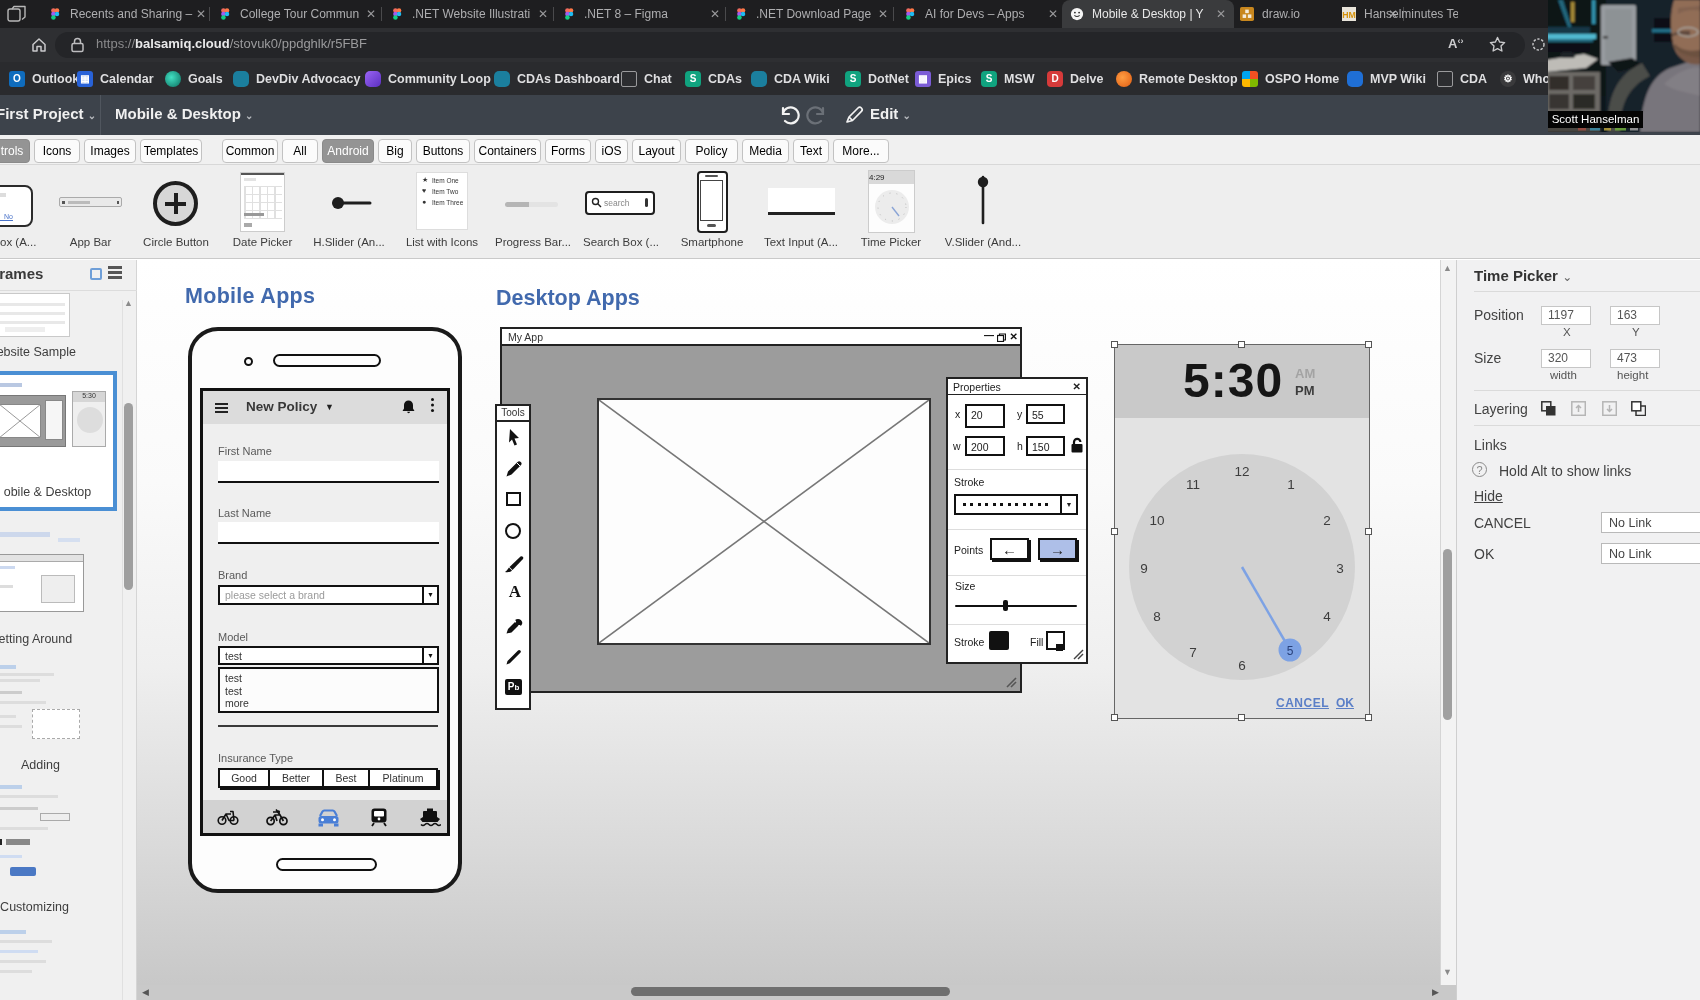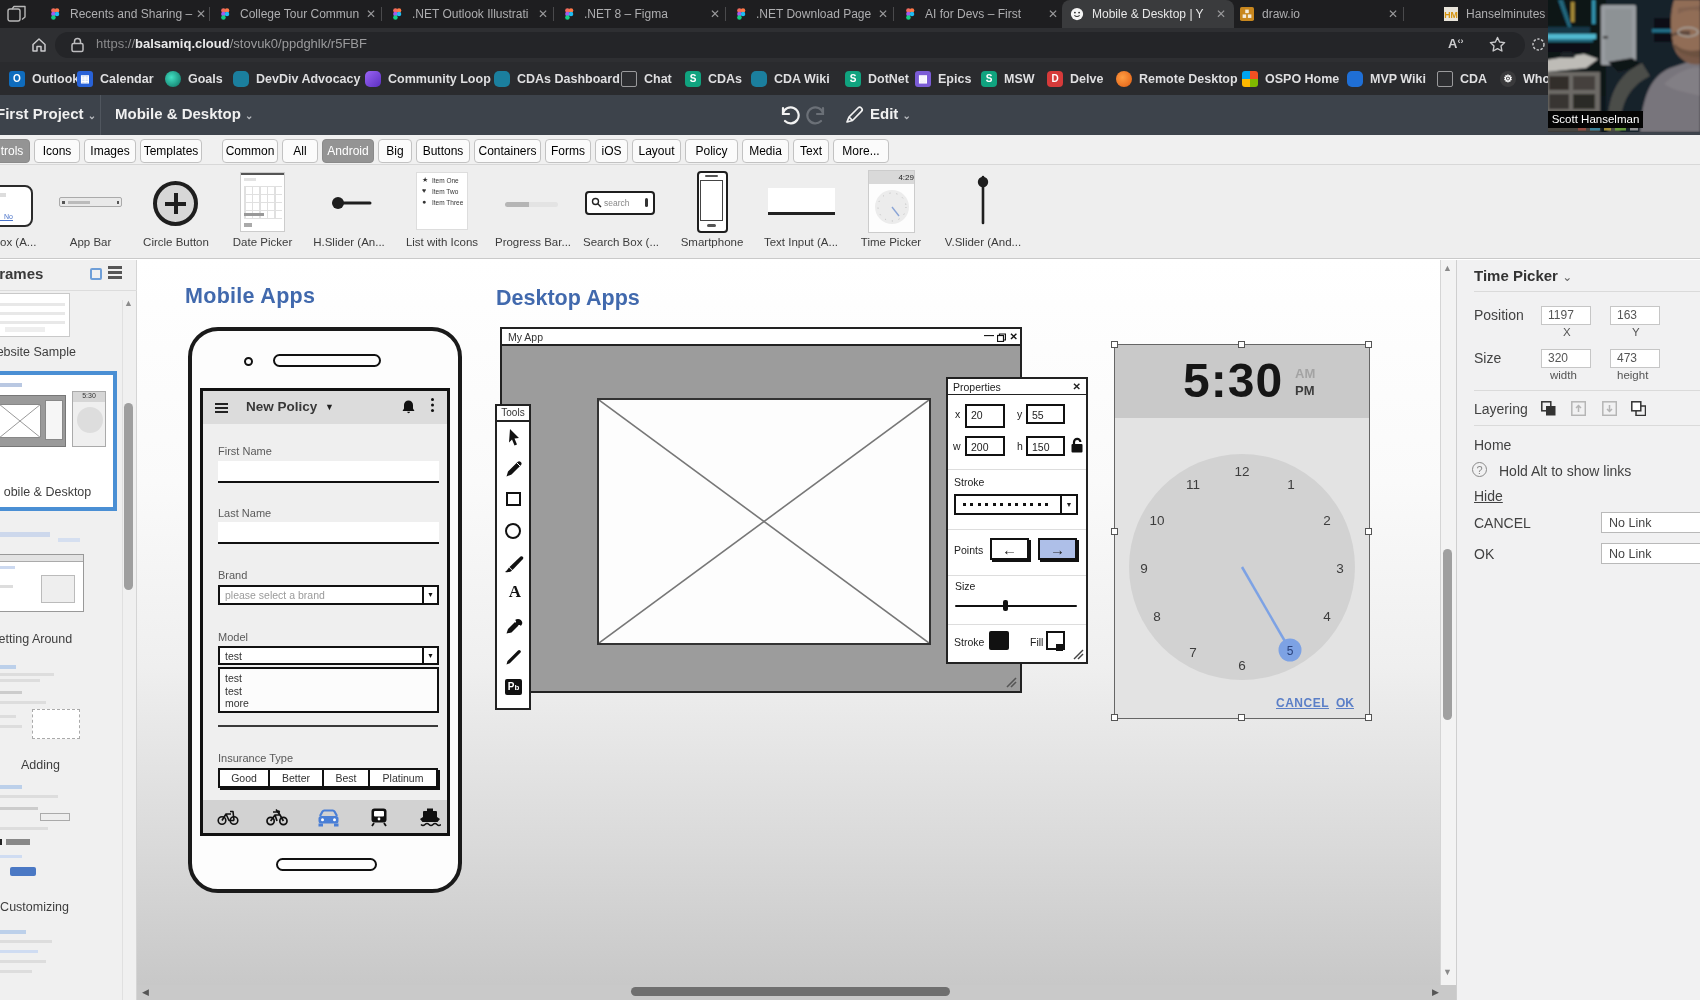--- a/index.html
+++ b/index.html
@@ -84,21 +84,21 @@
     </div>
   <div class="tabsep" style="left:381px"></div>
   <div class="tab" style="left:390px;width:158px">
       <svg class="fav" viewBox="0 0 16 16">
         <circle cx="6.2" cy="4" r="2.6" fill="#f26b5e"></circle>
         <circle cx="10.3" cy="4" r="2.6" fill="#ff7847"></circle>
         <circle cx="6.2" cy="8" r="2.6" fill="#a25cf0"></circle>
         <circle cx="10.3" cy="8" r="2.6" fill="#20bcf2"></circle>
         <circle cx="6.2" cy="12" r="2.6" fill="#12cf83"></circle>
       </svg>
-      <span class="ttl">.NET Outlook Illustrati</span>
+      <span class="ttl">.NET Website Illustrati</span>
       <span class="x">✕</span>
     </div>
   <div class="tabsep" style="left:553px"></div>
   <div class="tab" style="left:562px;width:158px">
       <svg class="fav" viewBox="0 0 16 16">
         <circle cx="6.2" cy="4" r="2.6" fill="#f26b5e"></circle>
         <circle cx="10.3" cy="4" r="2.6" fill="#ff7847"></circle>
         <circle cx="6.2" cy="8" r="2.6" fill="#a25cf0"></circle>
         <circle cx="10.3" cy="8" r="2.6" fill="#20bcf2"></circle>
         <circle cx="6.2" cy="12" r="2.6" fill="#12cf83"></circle>
@@ -120,21 +120,21 @@
     </div>
   <div class="tabsep" style="left:893px"></div>
   <div class="tab" style="left:903px;width:155px">
       <svg class="fav" viewBox="0 0 16 16">
         <circle cx="6.2" cy="4" r="2.6" fill="#f26b5e"></circle>
         <circle cx="10.3" cy="4" r="2.6" fill="#ff7847"></circle>
         <circle cx="6.2" cy="8" r="2.6" fill="#a25cf0"></circle>
         <circle cx="10.3" cy="8" r="2.6" fill="#20bcf2"></circle>
         <circle cx="6.2" cy="12" r="2.6" fill="#12cf83"></circle>
       </svg>
-      <span class="ttl">AI for Devs – First</span>
+      <span class="ttl">AI for Devs – Apps</span>
       <span class="x">✕</span>
     </div>
   <div class="tab activetab" style="left:1062px;width:172px;padding:0 8px">
       <svg class="fav" viewBox="0 0 16 16">
         <circle cx="8" cy="8" r="7" fill="#f5f5f5"></circle>
         <circle cx="5.6" cy="6.4" r="1.1" fill="#333"></circle>
         <circle cx="10.4" cy="6.4" r="1.1" fill="#333"></circle>
         <path d="M5 9.5 Q8 12.2 11 9.5" stroke="#333" stroke-width="1.2" fill="none"></path>
       </svg>
       <span class="ttl">Mobile &amp; Desktop | Y</span>
@@ -144,21 +144,21 @@
       <svg class="fav" viewBox="0 0 16 16">
         <rect width="16" height="16" rx="2" fill="#c8871e"></rect>
         <rect x="3" y="8.5" width="4" height="4" fill="#f4ecdd"></rect>
         <rect x="9" y="8.5" width="4" height="4" fill="#f4ecdd"></rect>
         <rect x="6" y="3" width="4" height="4" fill="#f4ecdd"></rect>
       </svg>
       <span class="ttl">draw.io</span>
       <span class="x">✕</span>
     </div>
   <div class="tabsep" style="left:1403px"></div>
-  <div class="tab" style="left:1444px;width:116px">
+  <div class="tab" style="left:1342px;width:116px">
       <svg class="fav" viewBox="0 0 16 16">
         <rect width="16" height="16" fill="#e8e4da"></rect>
         <text x="8" y="12" font-size="10" font-weight="bold" fill="#d4920c" text-anchor="middle">HM</text>
       </svg>
       <span class="ttl">Hanselminutes Techn</span>
     </div>
 </div>
 
 <div class="abs" id="addrbar">
   <div id="pill"></div>
@@ -302,21 +302,21 @@
     <div class="abs" style="left:6px;top:2px;width:13px;height:2px;background:#555;border-radius:1px"></div>
     <div class="abs" style="left:1px;top:7px;width:23px;height:41px;border:1.5px solid #444"></div>
     <div class="abs" style="left:8px;top:51px;width:9px;height:3px;background:#555;border-radius:2px"></div>
   </div>
   <div class="complabel" style="left:678px;width:68px">Smartphone</div>
 
   <div class="abs" style="left:768px;top:23px;width:67px;height:27px;background:#fff;border-bottom:3px solid #222"></div>
   <div class="complabel" style="left:760px;width:82px">Text Input (A...</div>
 
   <div class="abs" style="left:868px;top:5px;width:47px;height:63px;background:#fdfdfd;border:1px solid #ccc">
-    <div class="abs" style="left:0;top:0;width:100%;height:13px;background:#d9d9d9;font-size:8px;color:#222;text-align:right;line-height:13px">4:29</div>
+    <div class="abs" style="left:0;top:0;width:100%;height:13px;background:#d9d9d9;font-size:8px;color:#222;text-align:left;line-height:13px">4:29</div>
     <div class="abs" style="left:6px;top:19px;width:34px;height:34px;border-radius:50%;background:#ececec"></div>
     <svg class="abs" style="left:6px;top:19px" width="34" height="34">
         <circle cx="17" cy="17" r="14" fill="none" stroke="#bbb" stroke-width="1" stroke-dasharray="1 6"></circle>
         <line x1="17" y1="17" x2="24" y2="26" stroke="#8aa4d6" stroke-width="1.4"></line>
       </svg>
   </div>
   <div class="complabel" style="left:856px;width:70px">Time Picker</div>
 
   <svg class="abs" style="left:974px;top:8px" width="18" height="56" viewBox="0 0 18 56">
       <line x1="9" y1="4" x2="9" y2="50" stroke="#1e1e1e" stroke-width="2.6" stroke-linecap="round"></line>
@@ -649,21 +649,21 @@
     </svg>
   <svg class="abs" style="left:145px;top:141px" width="15" height="15">
       <rect x="0.8" y="0.8" width="13.5" height="13.5" fill="none" stroke="#b5b5b5" stroke-width="1.5"></rect>
       <path d="M7.5 4 V10 M5 8 L7.5 10.5 L10 8" stroke="#b5b5b5" stroke-width="1.5" fill="none"></path>
     </svg>
   <svg class="abs" style="left:174px;top:141px" width="15" height="15">
       <rect x="5" y="5" width="9.5" height="9.5" fill="none" stroke="#333" stroke-width="1.5"></rect>
       <rect x="0.8" y="0.8" width="9" height="9" fill="#fff" stroke="#333" stroke-width="1.5"></rect>
     </svg>
   <div class="rp-div" style="top:165px"></div>
-  <div class="rp-label" style="top:177px">Home</div>
+  <div class="rp-label" style="top:177px">Links</div>
   <div class="abs" style="left:15px;top:202px;width:15px;height:15px;border:1.5px solid #8a8a8a;border-radius:50%;color:#8a8a8a;font-size:11px;text-align:center;line-height:15px">?</div>
   <div class="rp-label" style="left:42px;top:203px">Hold Alt to show links</div>
   <div class="rp-label" style="top:228px;text-decoration:underline">Hide</div>
   <div class="rp-label" style="top:255px">CANCEL</div>
   <div class="abs" style="left:144px;top:252px;width:101px;height:21px;background:#fff;border:1px solid #b9b9b9;font-size:12.5px;color:#444;padding:3px 0 0 7px">No Link</div>
   <div class="rp-label" style="top:286px">OK</div>
   <div class="abs" style="left:144px;top:283px;width:101px;height:21px;background:#fff;border:1px solid #b9b9b9;font-size:12.5px;color:#444;padding:3px 0 0 7px">No Link</div>
 </div>
 
 <div class="abs" id="webcam" style="left:1548px; top:0; width:152px; height:132px; background:#141a21; overflow:hidden;">

